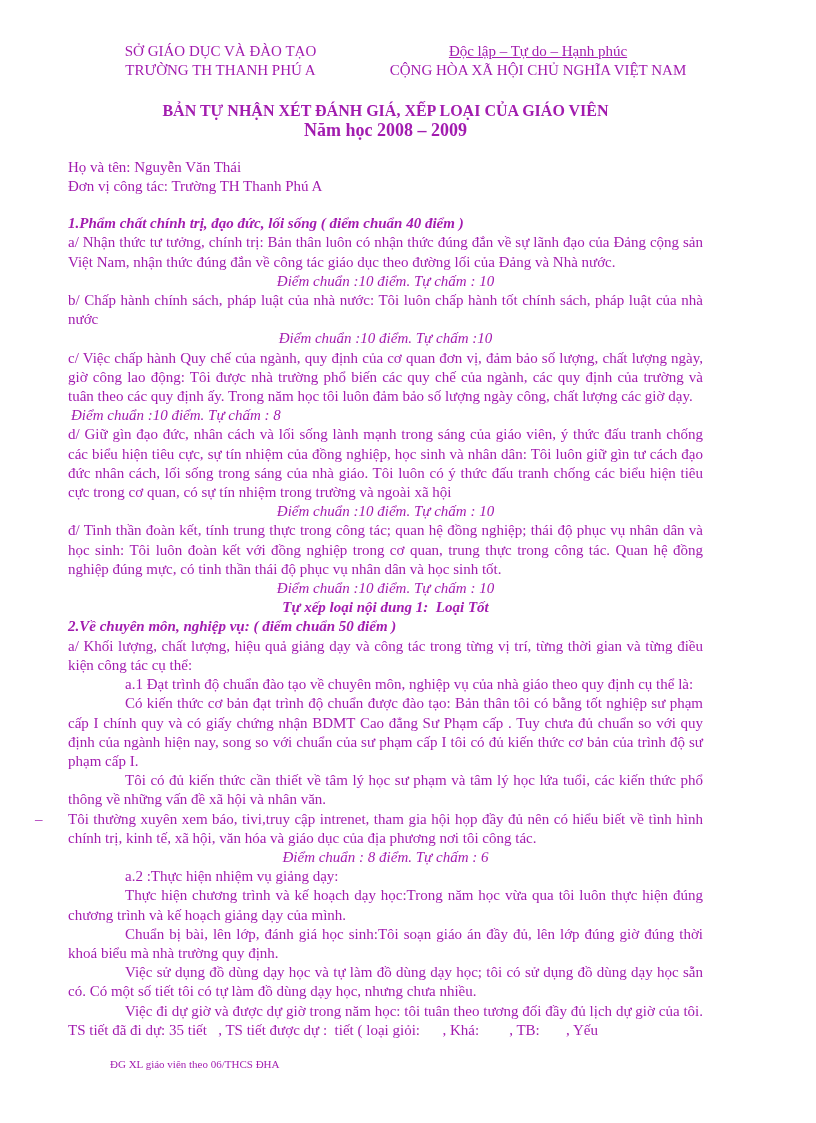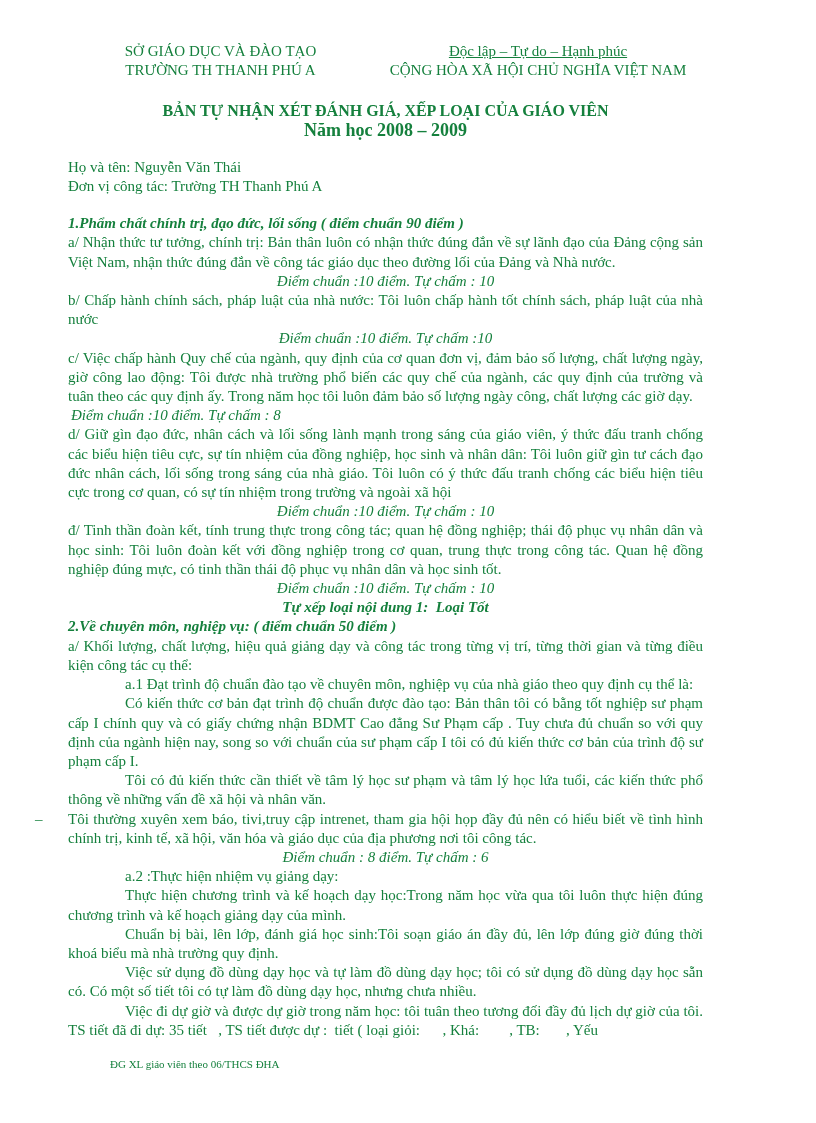--- a/index.html
+++ b/index.html
@@ -2,21 +2,21 @@
 <html><head>
 <meta charset="utf-8">
 <style>
   html, body { margin: 0; padding: 0; background: #ffffff; }
   .page {
     position: relative;
     width: 759px;
     height: 1123px;
     margin: 0;
     background: #ffffff;
-    color: #15803d;
+    color: #a21caf;
     font-family: "Liberation Serif", "DejaVu Serif", serif;
     font-size: 15px;
     line-height: 19.2px;
     box-sizing: border-box;
     padding: 42px 56px 0 68px;
     overflow: hidden;
   }
   .header { display: flex; width: 100%; }
   .header-left { width: 305px; text-align: center; }
   .header-right { flex: 1; text-align: center; }
@@ -66,21 +66,21 @@
     <div class="doc-title">BẢN TỰ NHẬN XÉT ĐÁNH GIÁ, XẾP LOẠI CỦA GIÁO VIÊN</div>
     <div class="doc-subtitle">Năm học 2008 – 2009</div>
   </div>
 
   <div class="info-block">
     <div>Họ và tên: Nguyễn Văn Thái</div>
     <div>Đơn vị công tác: Trường TH Thanh Phú A</div>
   </div>
 
   <div id="body-content">
-      <p class="p-heading">1.Phẩm chất chính trị, đạo đức, lối sống ( điểm chuẩn 90 điểm )</p>
+      <p class="p-heading">1.Phẩm chất chính trị, đạo đức, lối sống ( điểm chuẩn 40 điểm )</p>
       <p class="p-body">a/ Nhận thức tư tưởng, chính trị: Bản thân luôn có nhận thức đúng đắn về sự lãnh đạo của Đảng cộng sản Việt Nam, nhận thức đúng đắn về công tác giáo dục theo đường lối của Đảng và Nhà nước.</p>
       <p class="p-score-center">Điểm chuẩn :10 điểm. Tự chấm : 10</p>
       <p class="p-body">b/ Chấp hành chính sách, pháp luật của nhà nước: Tôi luôn chấp hành tốt chính sách, pháp luật của nhà nước</p>
       <p class="p-score-center">Điểm chuẩn :10 điểm. Tự chấm :10</p>
       <p class="p-body">c/ Việc chấp hành Quy chế của ngành, quy định của cơ quan đơn vị, đảm bảo số lượng, chất lượng ngày, giờ công lao động: Tôi được nhà trường phổ biến các quy chế của ngành, các quy định của trường và tuân theo các quy định ấy. Trong năm học tôi luôn đảm bảo số lượng ngày công, chất lượng các giờ dạy.</p>
       <p class="p-score-left">Điểm chuẩn :10 điểm. Tự chấm : 8</p>
       <p class="p-body">d/ Giữ gìn đạo đức, nhân cách và lối sống lành mạnh trong sáng của giáo viên, ý thức đấu tranh chống các biểu hiện tiêu cực, sự tín nhiệm của đồng nghiệp, học sinh và nhân dân: Tôi luôn giữ gìn tư cách đạo đức nhân cách, lối sống trong sáng của nhà giáo. Tôi luôn có ý thức đấu tranh chống các biểu hiện tiêu cực trong cơ quan, có sự tín nhiệm trong trường và ngoài xã hội</p>
       <p class="p-score-center">Điểm chuẩn :10 điểm. Tự chấm : 10</p>
       <p class="p-body">đ/ Tinh thần đoàn kết, tính trung thực trong công tác; quan hệ đồng nghiệp; thái độ phục vụ nhân dân và học sinh: Tôi luôn đoàn kết với đồng nghiệp trong cơ quan, trung thực trong công tác. Quan hệ đồng nghiệp đúng mực, có tinh thần thái độ phục vụ nhân dân và học sinh tốt.</p>
       <p class="p-score-center">Điểm chuẩn :10 điểm. Tự chấm : 10</p>

